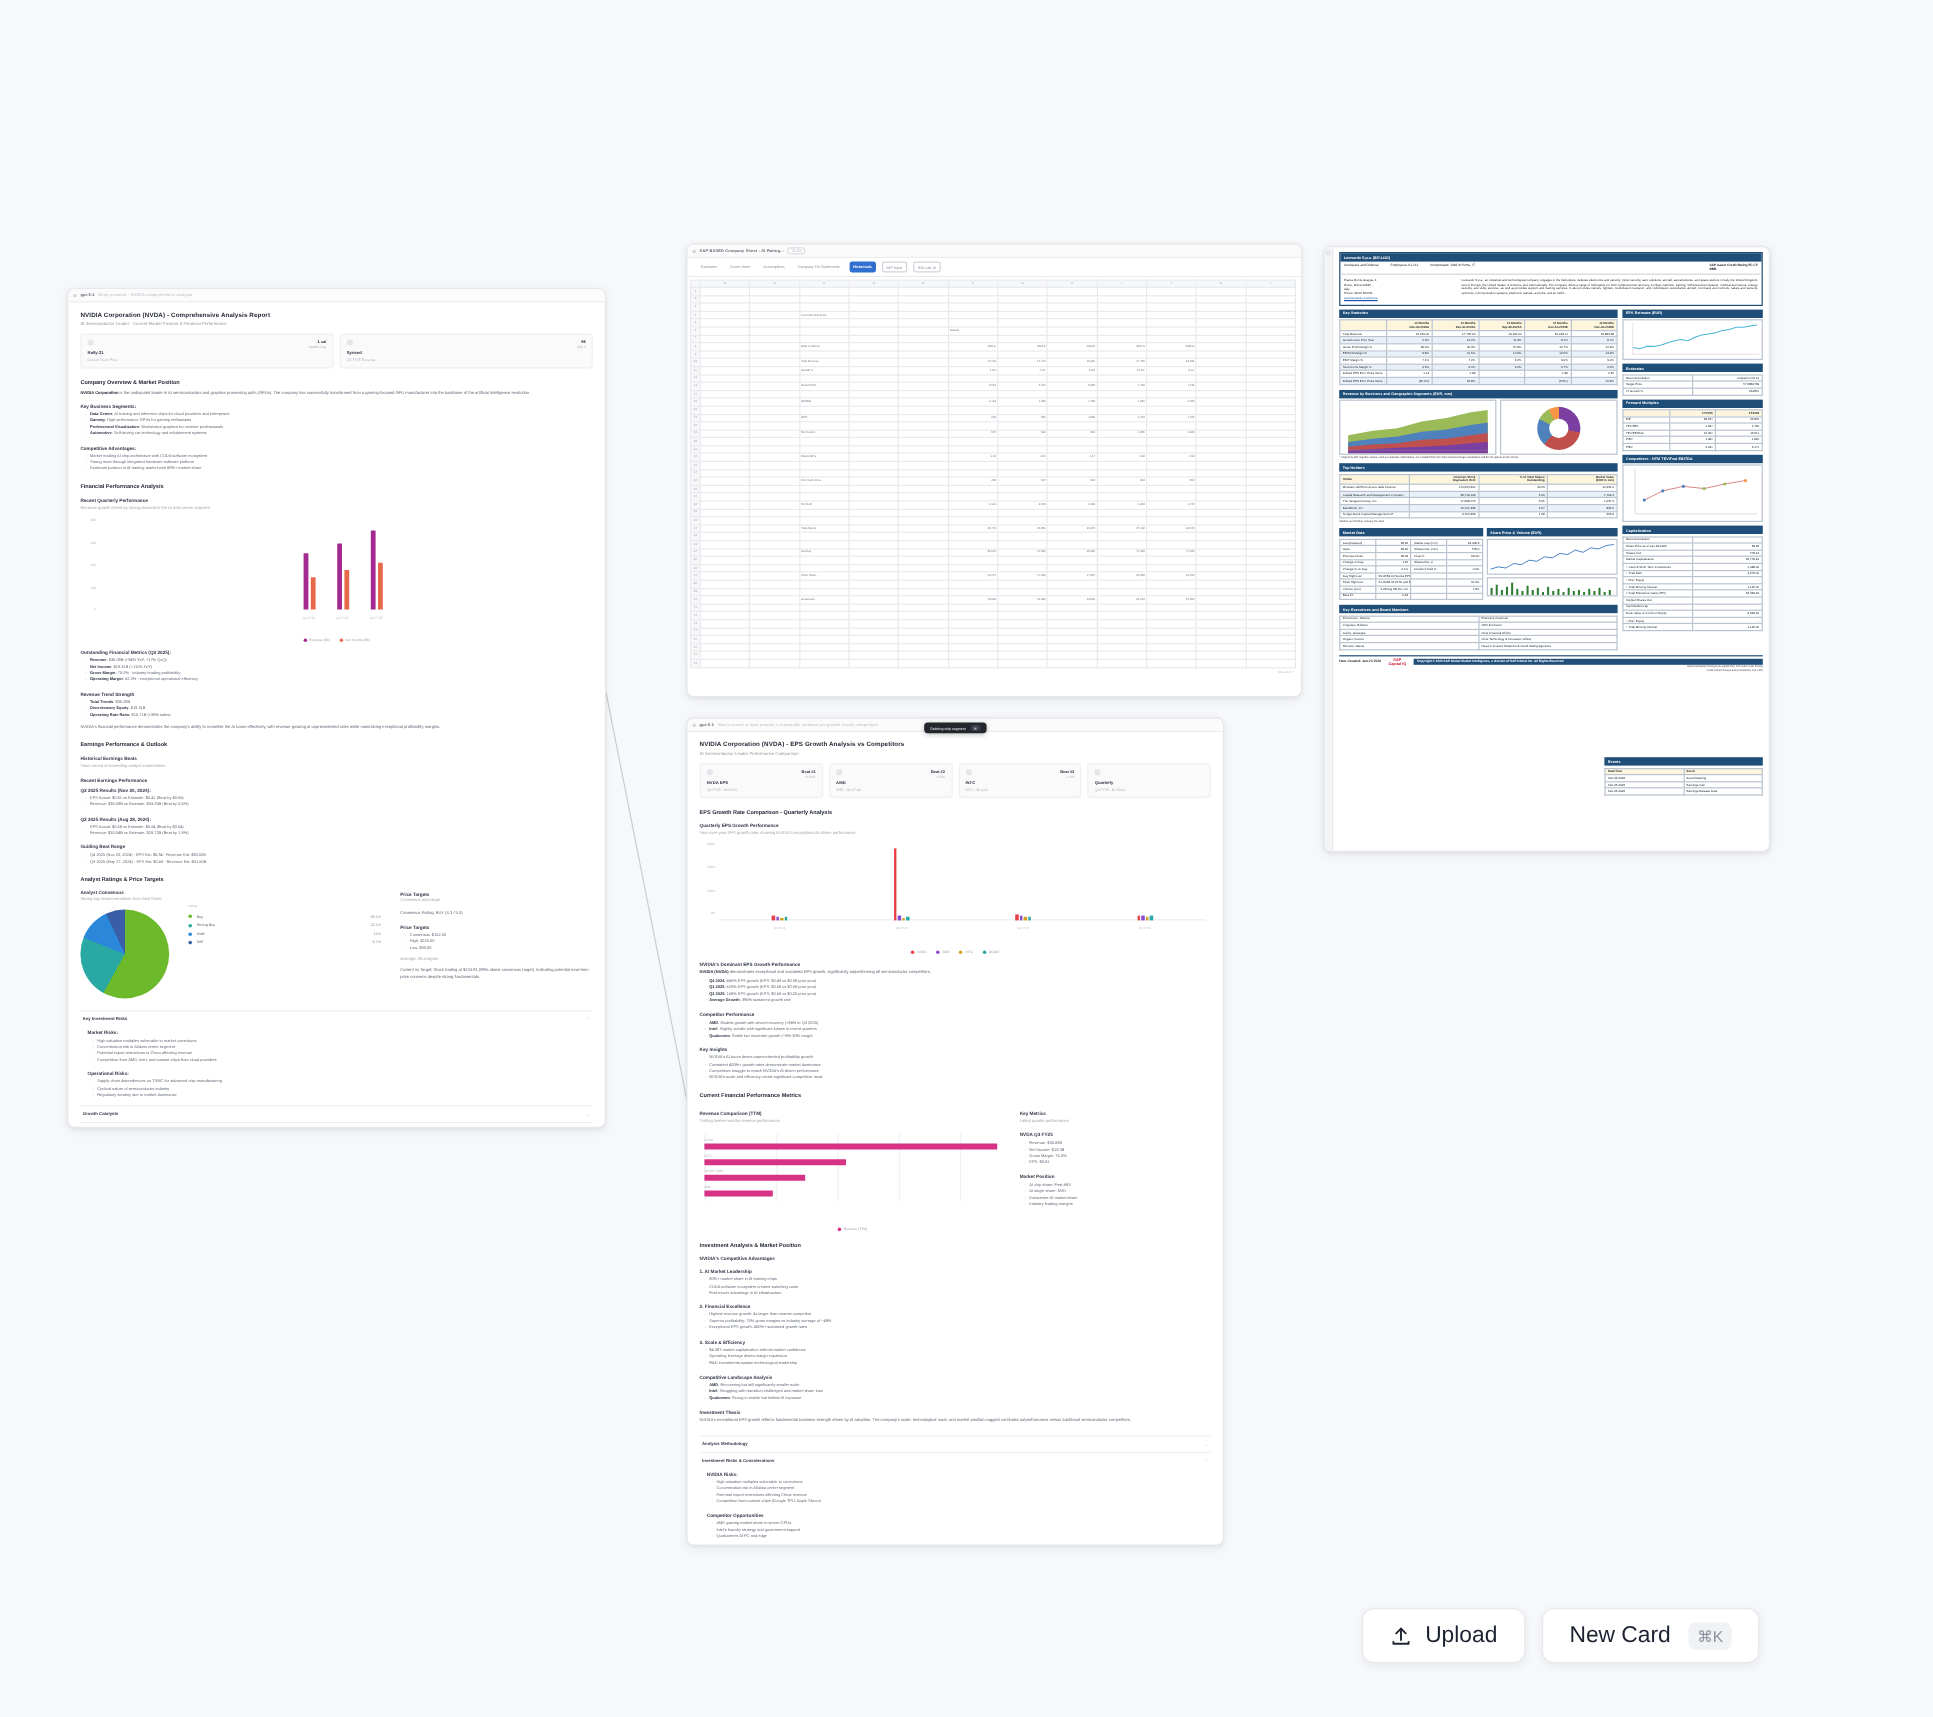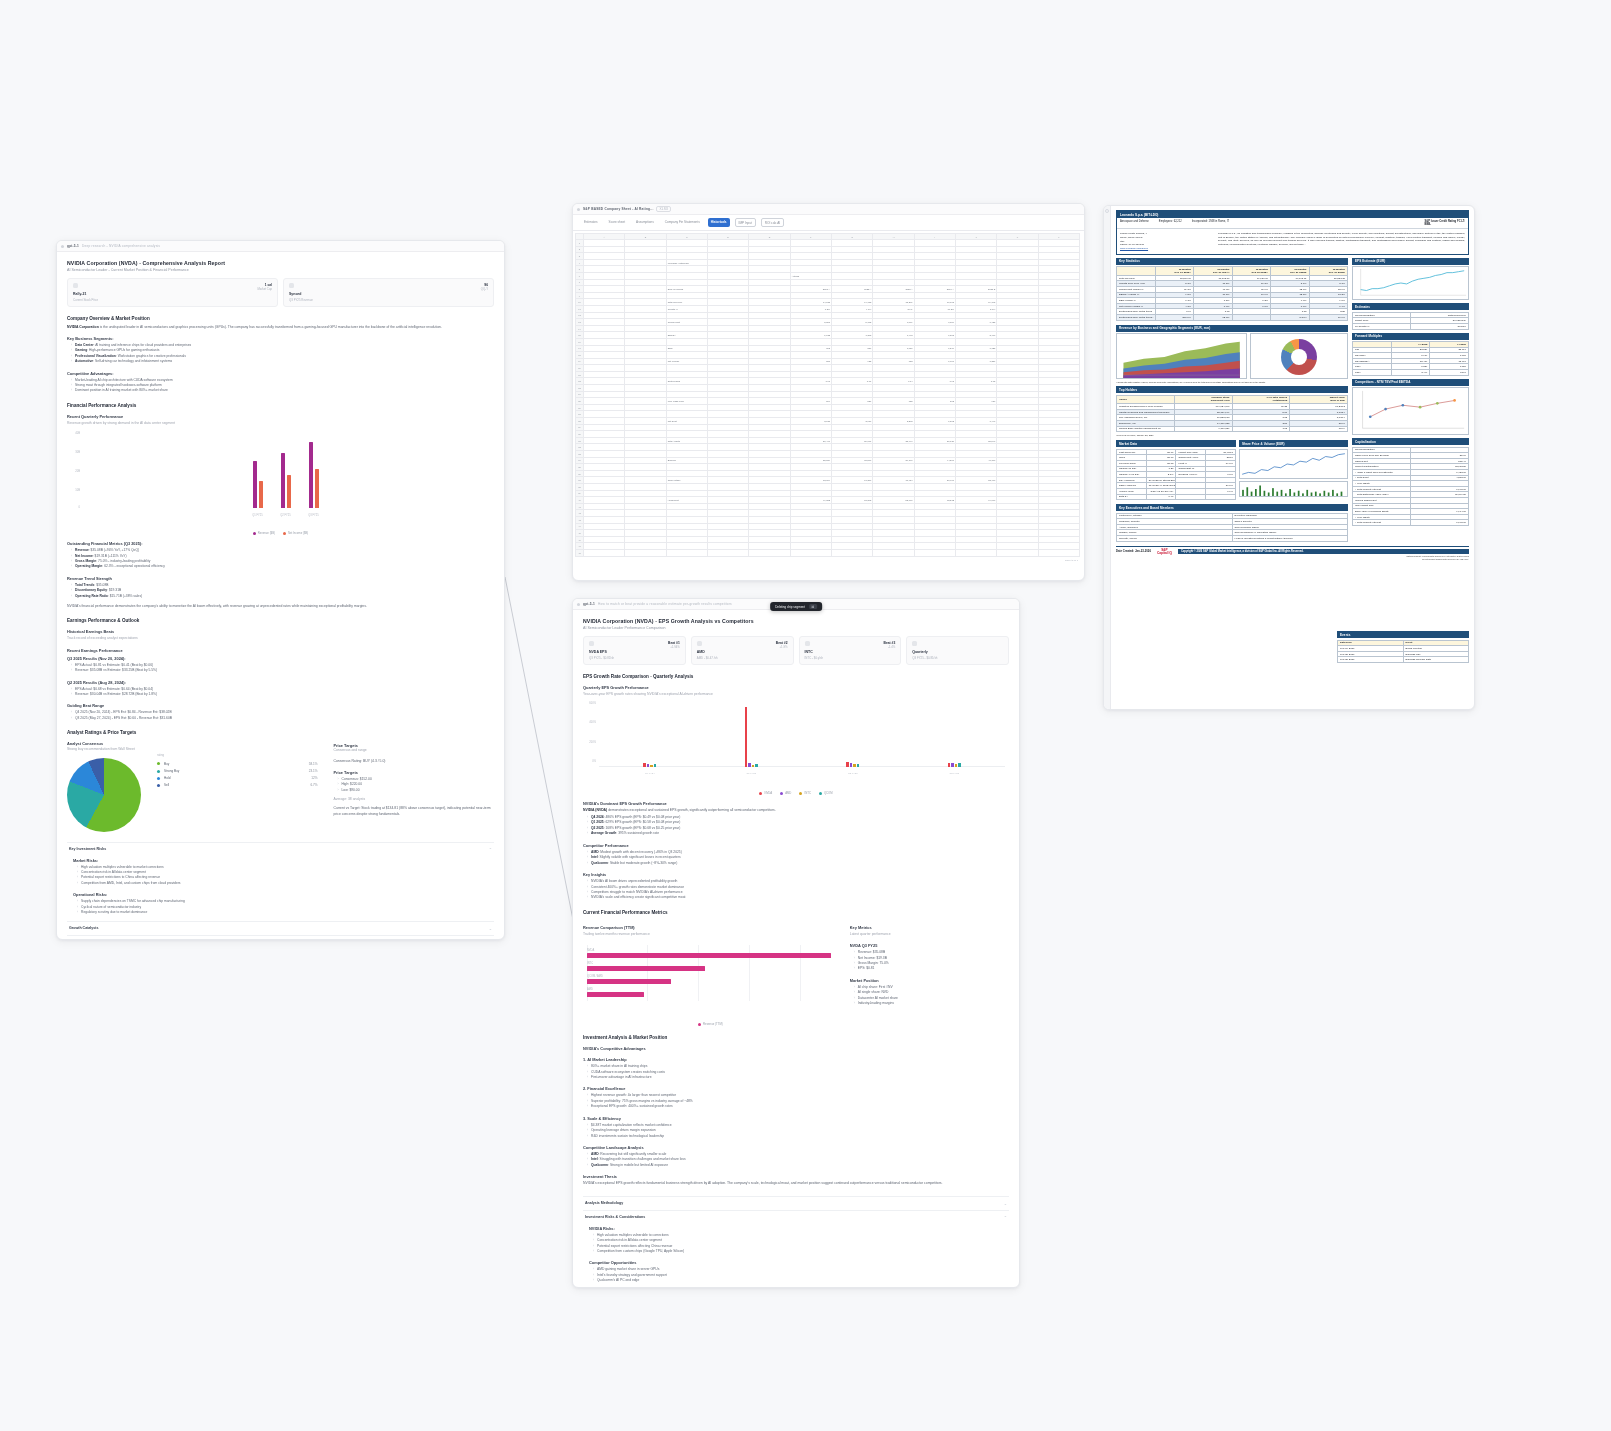--- a/index.html
+++ b/index.html
@@ -1881,14 +1881,28 @@
         </div>
         <div class="cp">
           <div class="cpband">Copyright © 2026 S&amp;P Global Market Intelligence, a division of S&amp;P Global Inc. All Rights Reserved.</div>
           <div class="cpsub">Historical Equity Pricing Data supplied by Interactive Data Pricing</div>
           <div class="cpsub">Credit Default Swaps data provided by ICE CMA</div>
         </div>
       </div>
     </div>
   </div>
 
+  <div id="actions">
+    <div class="abtn">
+      <svg class="up-ico" viewBox="0 0 24 24" fill="none" stroke="#1d2330" stroke-width="2" stroke-linecap="round" stroke-linejoin="round">
+        <path d="M12 16V4"></path>
+          <path d="M7 9l5-5 5 5"></path>
+          <path d="M4 18v2h16v-2"></path>
+      </svg>
+      <span>Upload</span>
+    </div>
+    <div class="abtn">
+      <span>New Card</span>
+      <span class="kbd">⌘K</span>
+    </div>
+  </div>
 
 </div>
 
 </body></html>

